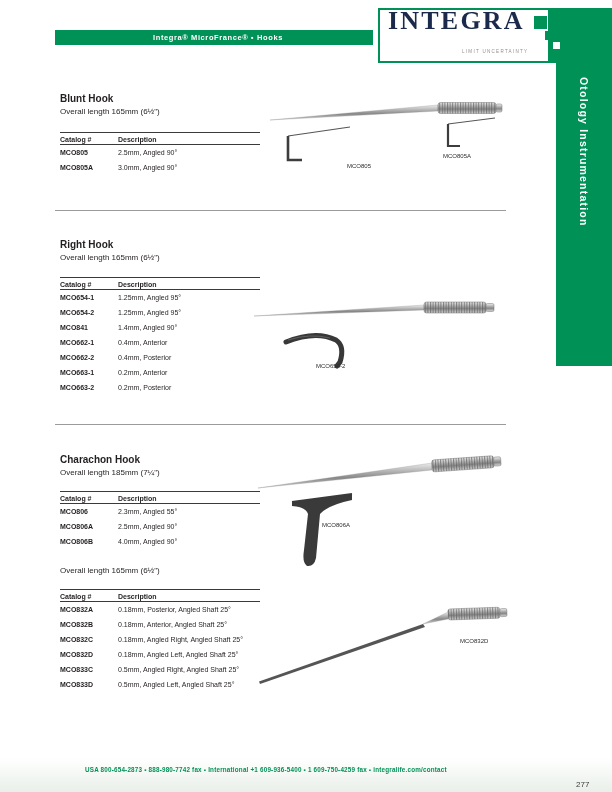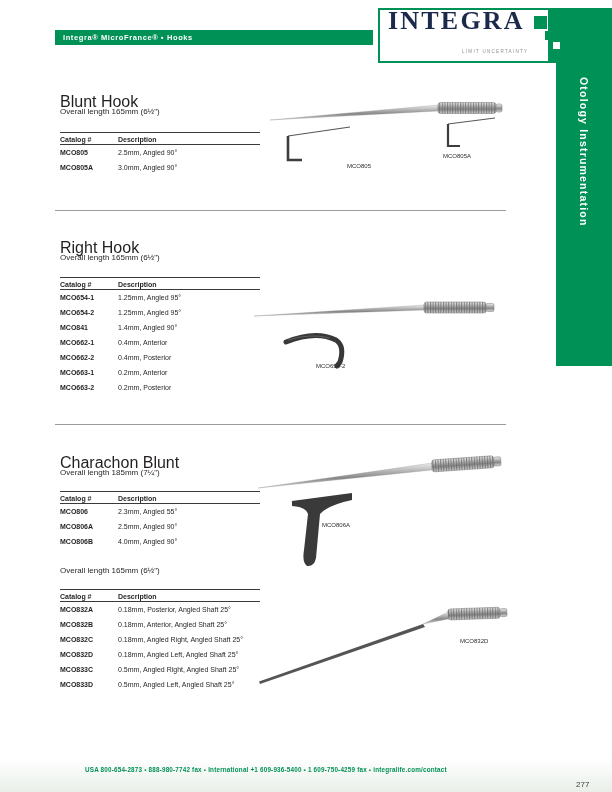--- a/index.html
+++ b/index.html
@@ -13,20 +13,21 @@
   }
   .abs { position: absolute; }
   .green-bg { background: #009157; }
 
   
   .breadcrumb-bar {
     left: 55px; top: 30px; width: 318px; height: 15px;
     color: #fff; font-size: 7.5px; font-weight: bold;
     letter-spacing: 0.6px; line-height: 15px; padding-left: 8px;
     white-space: nowrap;
+    text-align: center;
   }
   .logo-block { left: 378px; top: 8px; width: 234px; height: 55px; }
   .logo-panel { left: 380px; top: 10px; width: 168px; height: 51px; background: #fff; }
   .wordmark {
     left: 388px; top: 6px;
     font-family: "Liberation Serif", serif;
     font-size: 26px; font-weight: bold; letter-spacing: 2.2px;
     color: #1b2a4a; white-space: nowrap;
   }
   .logo-sq { background: #009157; }
@@ -38,21 +39,21 @@
 
   
   .vtab { left: 556px; top: 63px; width: 56px; height: 303px; display: flex; justify-content: center; }
   .vtab span {
     writing-mode: vertical-rl;
     color: #fff; font-size: 10.5px; font-weight: bold;
     letter-spacing: 1.2px; padding-top: 14px; white-space: nowrap;
   }
 
   
-  .sec-title { font-size: 16px; font-weight: normal; white-space: nowrap; }
+  .sec-title { font-size: 10px; font-weight: bold; white-space: nowrap; }
   .sec-sub   { font-size: 8px; white-space: nowrap; }
   .divider { left: 55px; width: 451px; height: 0; border-top: 1px solid #9b9b9b; }
 
   
   .ptable { position: absolute; width: 200px; font-size: 7px; }
   .thead {
     display: grid; grid-template-columns: 58px 1fr;
     height: 13px; line-height: 13px; font-weight: bold;
     border-top: 1px solid #3a3a3a; border-bottom: 1px solid #3a3a3a;
     white-space: nowrap;
@@ -181,21 +182,21 @@
   <rect x="176" y="6" width="62" height="11" rx="2.5" fill="url(#met)" stroke="#777" stroke-width="0.5"></rect>
   <rect x="176" y="6" width="62" height="11" rx="2.5" fill="url(#kn)"></rect>
   <rect x="238" y="7.5" width="8" height="8" rx="1.5" fill="url(#met)" stroke="#777" stroke-width="0.5"></rect>
   <path d="M38,46 Q68,34 88,44 Q97,50 92,66 L89,70" fill="none" stroke="#383838" stroke-width="5" stroke-linecap="round"></path>
   <path d="M40,44 Q62,37 82,42" fill="none" stroke="#6a6a6a" stroke-width="0.8"></path>
 </svg>
 <div class="abs imglabel" style="left:316px;top:363px">MCO654-2</div>
 
 <div class="abs divider" style="top:424px"></div>
 
-<div class="abs sec-title" style="left:60px;top:454px">Charachon Blunt</div>
+<div class="abs sec-title" style="left:60px;top:454px">Charachon Hook</div>
 <div class="abs sec-sub" style="left:60px;top:468px">Overall length 185mm (7¼")</div>
 
 <div class="ptable" style="left:60px;top:491px">
   <div class="thead">
     <div>Catalog #</div>
     <div>Description</div>
   </div>
   <div class="trow">
     <div class="cat">MCO806</div>
     <div>2.3mm, Angled 55°</div>

